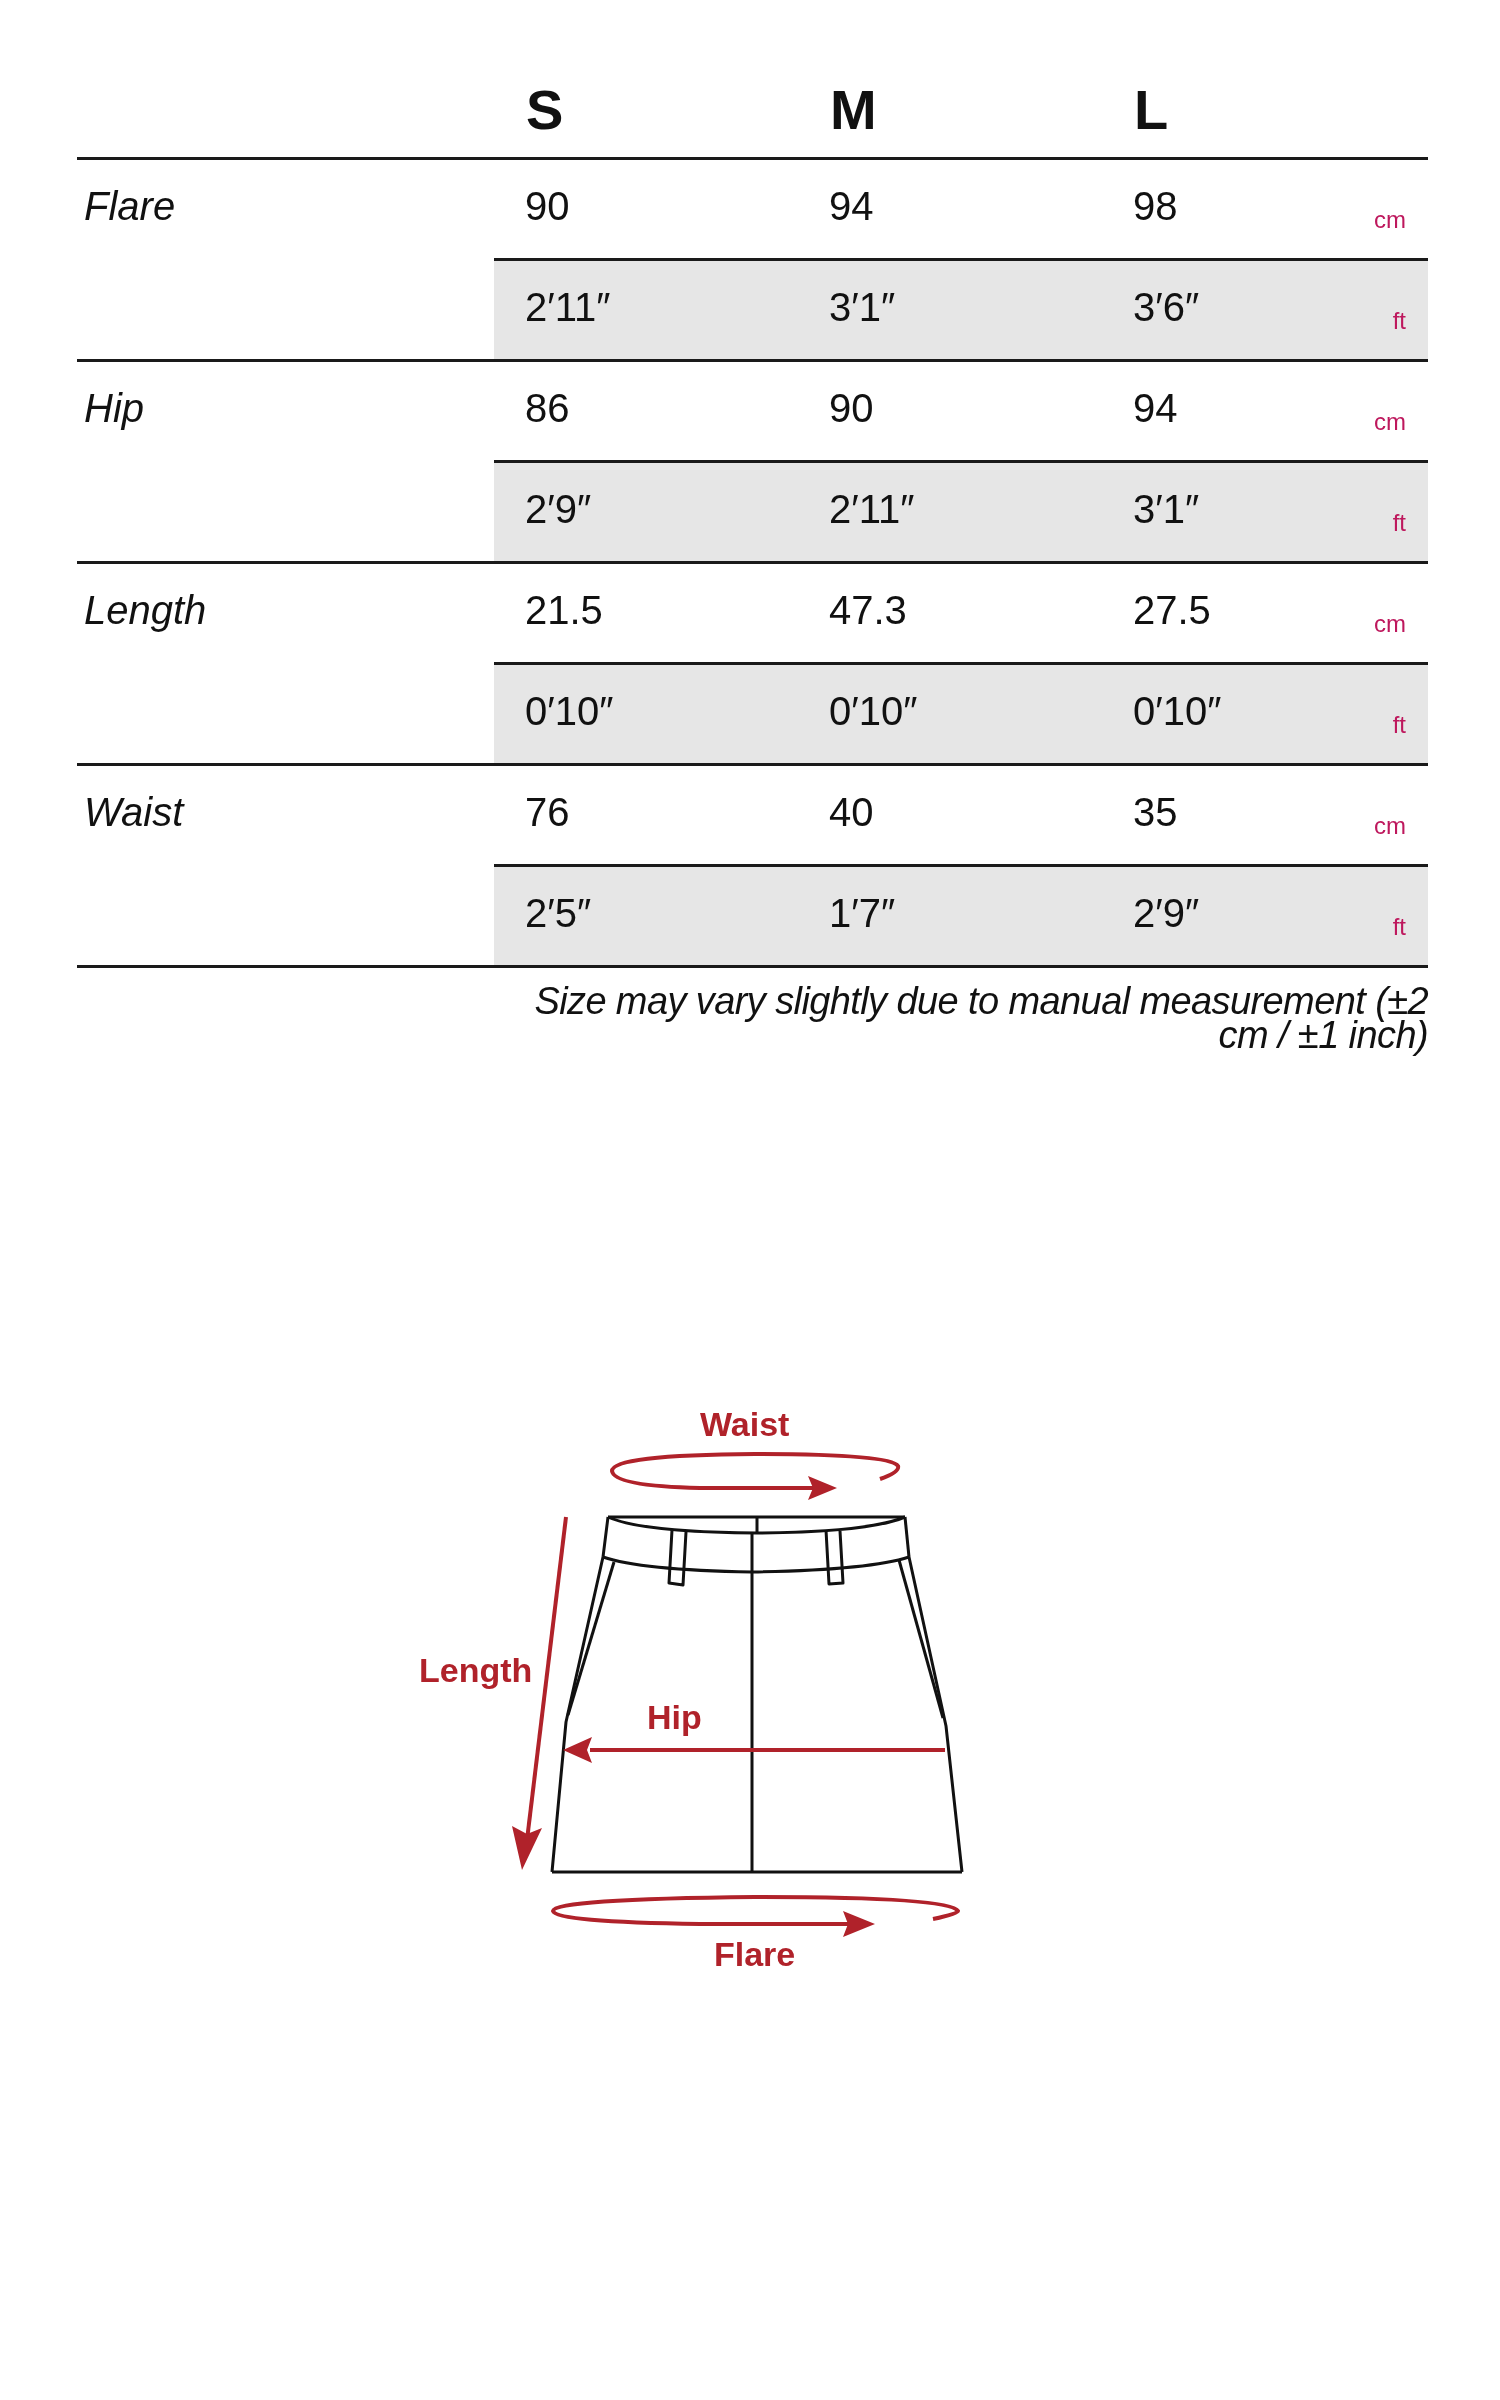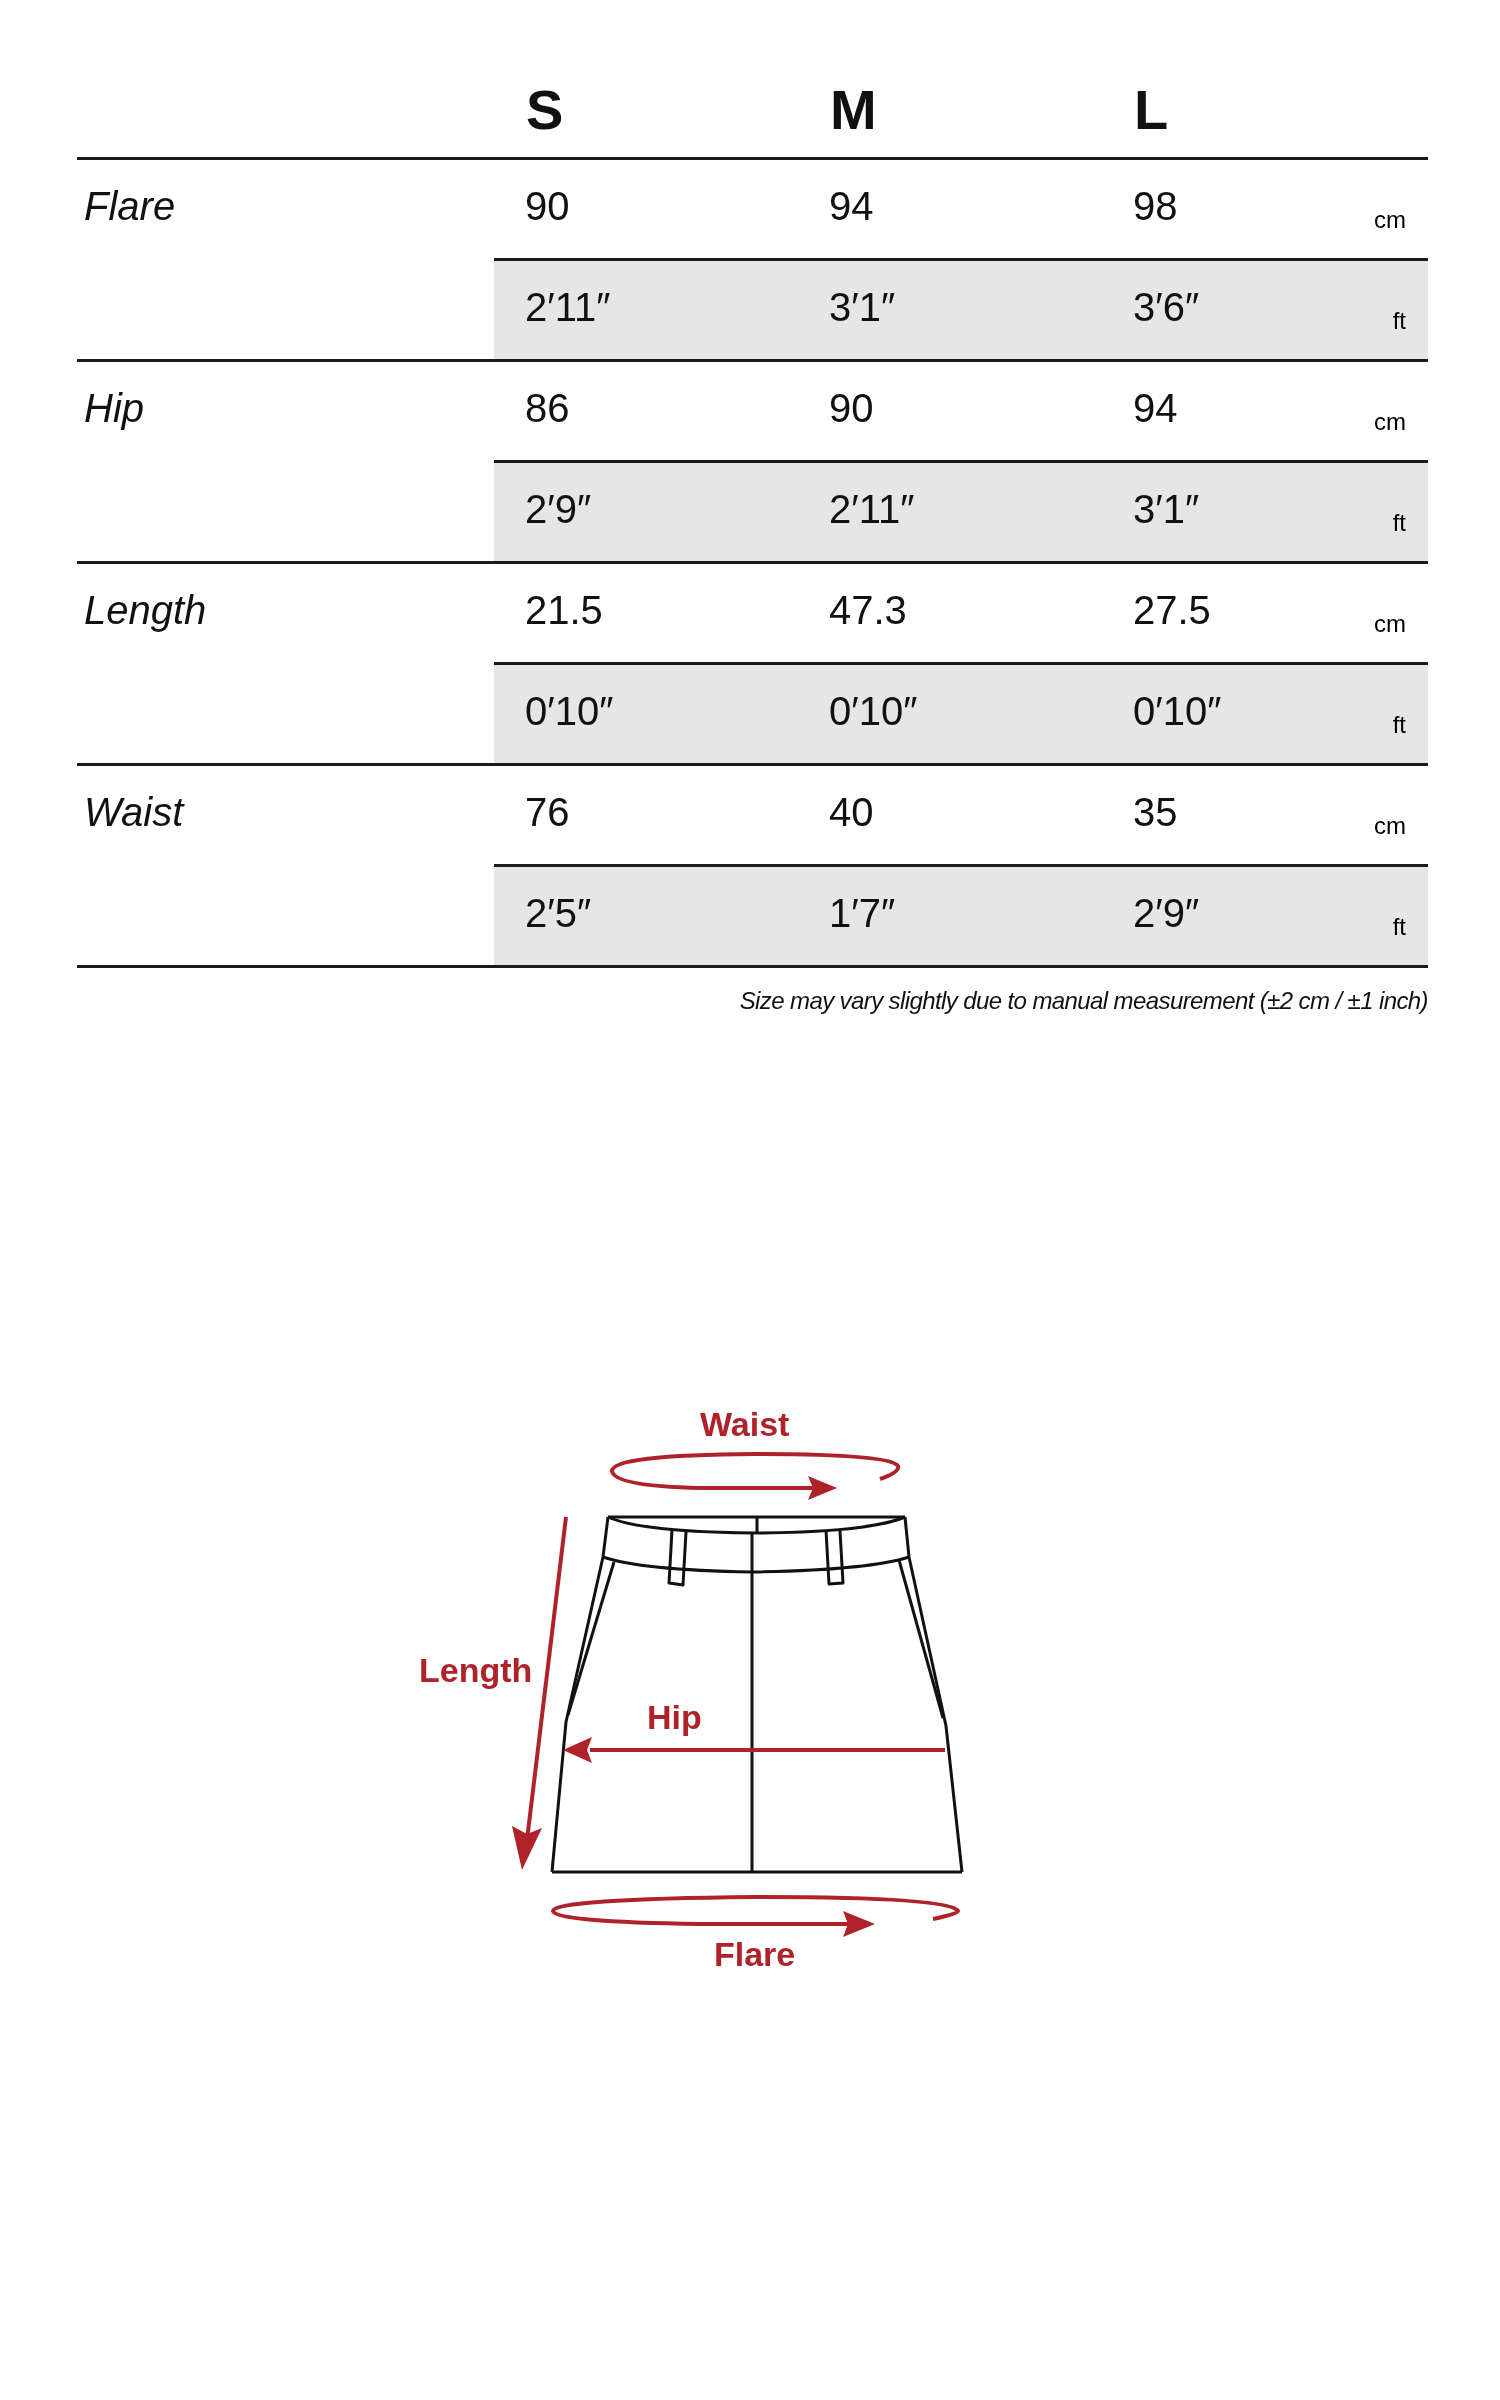--- a/index.html
+++ b/index.html
@@ -2,22 +2,22 @@
 <html><head>
 <meta charset="utf-8">
 <style>
   html, body { margin: 0; padding: 0; background: #ffffff; }
   body { width: 1500px; height: 2400px; position: relative; overflow: hidden; font-family: "Liberation Sans", sans-serif; color: #111; }
   .size-head { position: absolute; top: 80px; font-size: 56px; font-weight: bold; line-height: 60px; }
   .hline { position: absolute; height: 3px; background: #1a1a1a; }
   .gray { position: absolute; background: #e6e6e6; }
   .row-label { position: absolute; left: 84px; font-style: italic; font-size: 40px; line-height: 44px; }
   .cell { position: absolute; font-size: 40px; line-height: 44px; text-align: center; }
-  .unit { position: absolute; font-size: 24px; color: #000000; line-height: 26px; text-align: right; width: 60px; left: 1346px; }
-  .footnote { position: absolute; left: 520px; top: 984px; width: 908px; text-align: right; font-style: italic; font-size: 24px; line-height: 34px; letter-spacing: -0.6px; }
+  .unit { position: absolute; font-size: 24px; color: #be185d; line-height: 26px; text-align: right; width: 60px; left: 1346px; }
+  .footnote { position: absolute; left: 520px; top: 984px; width: 908px; text-align: right; font-style: italic; font-size: 38px; line-height: 34px; letter-spacing: -0.6px; }
   svg.diagram { position: absolute; left: 0; top: 0; }
   .dlabel { position: absolute; font-weight: bold; font-size: 34px; color: #b0222a; line-height: 36px; }
 </style>
 </head>
 <body>
 
 <div class="size-head" style="left:526px">S</div>
 <div class="size-head" style="left:830px">M</div>
 <div class="size-head" style="left:1134px">L</div>
 

